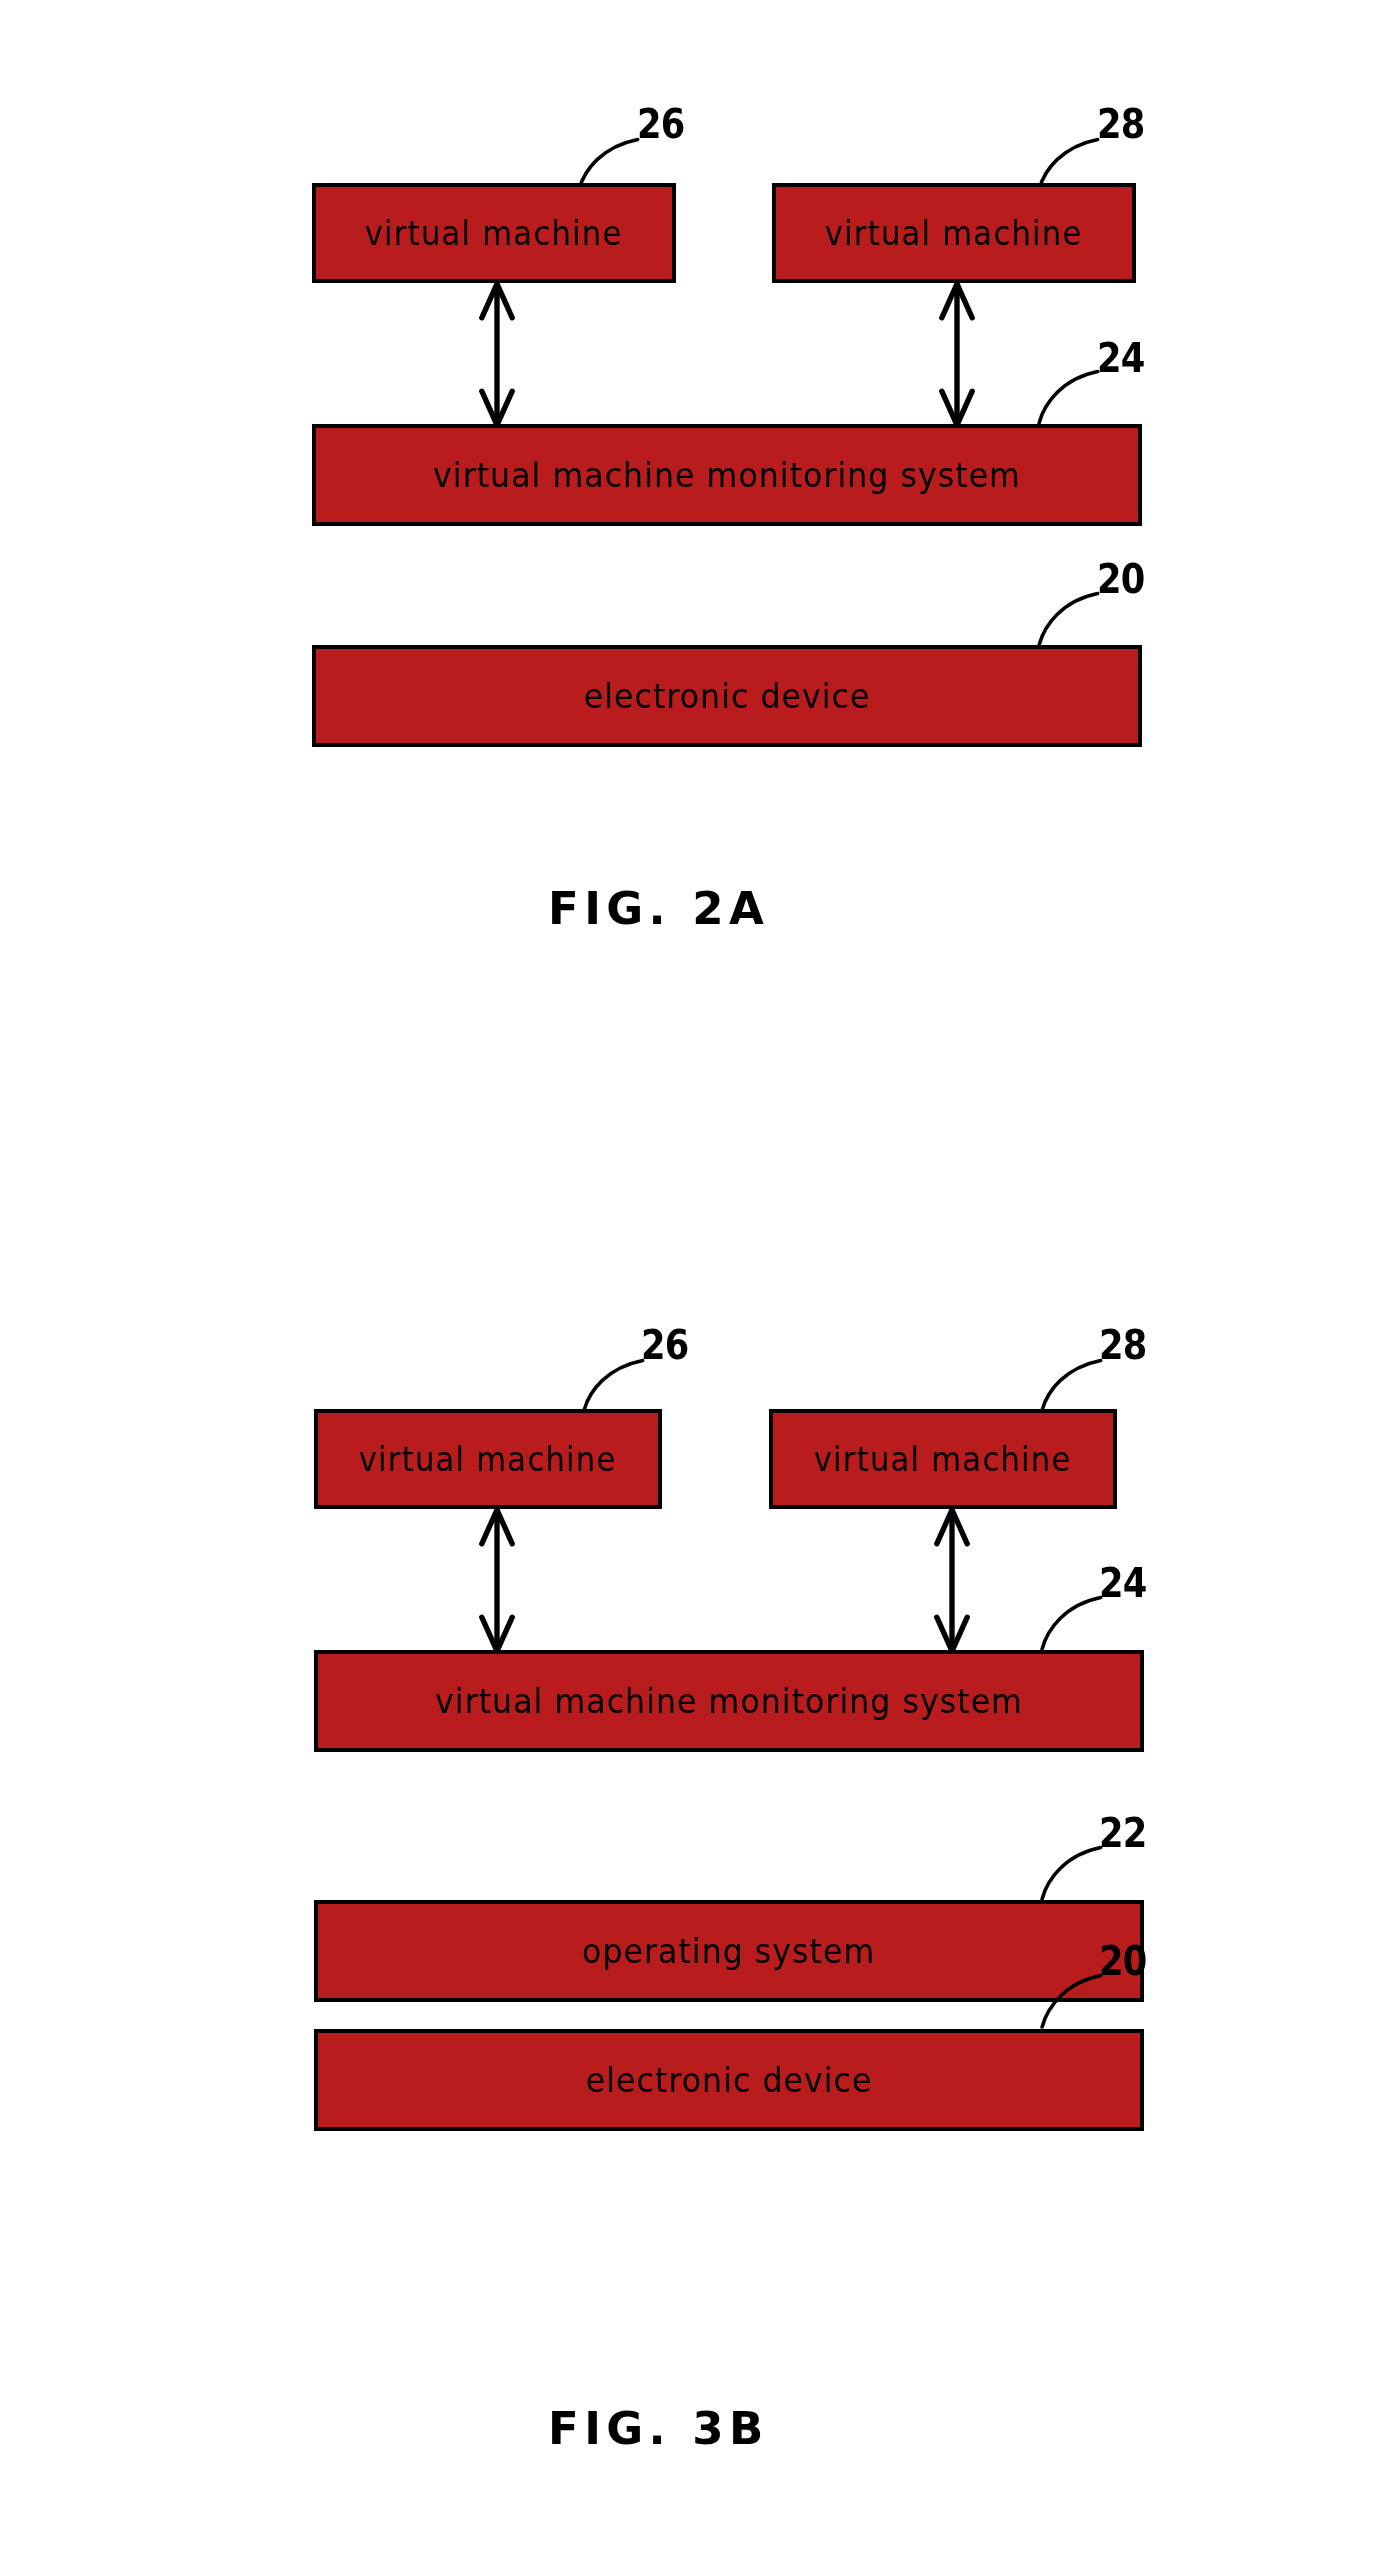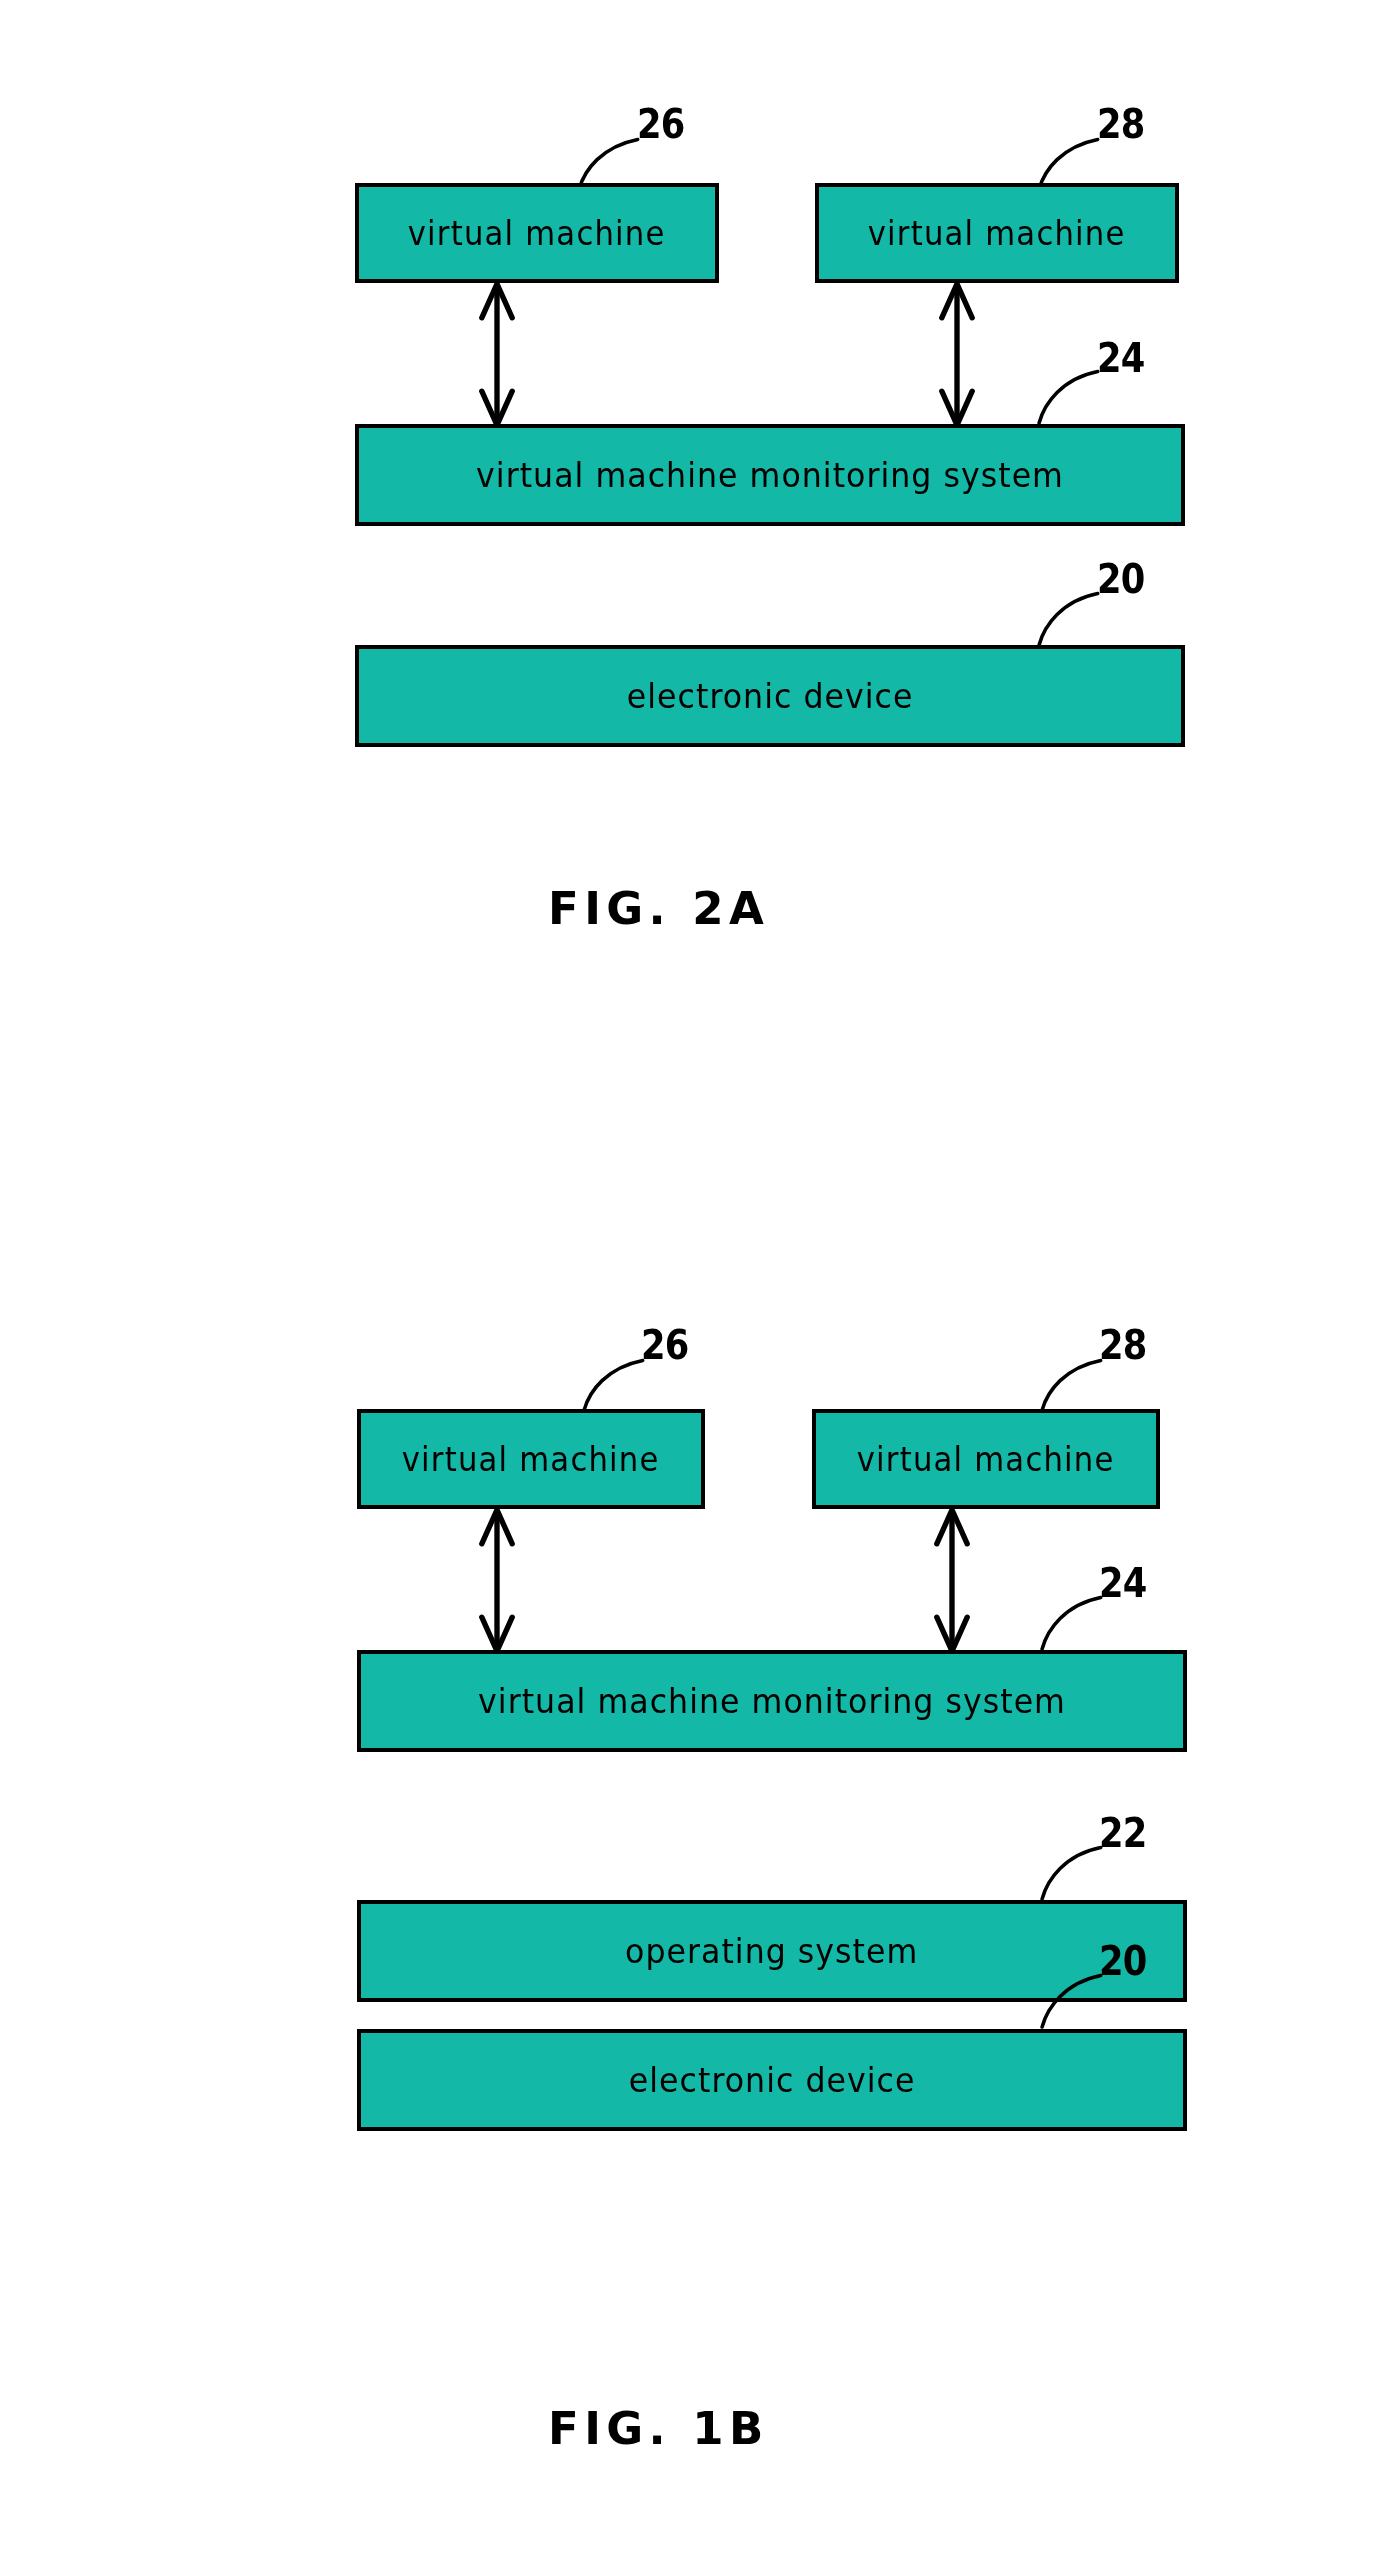--- a/index.html
+++ b/index.html
@@ -20,25 +20,24 @@
     left: 1px; top: 0;
     width: 1388px;
     height: 2576px;
     text-align: right;
   }
   
   .pbox {
     position: absolute;
     box-sizing: border-box;
     border: 4.5px solid #000000;
-    background: #14b8a6;
+    background: #b91c1c;
     display: flex;
     align-items: center;
     justify-content: center;
-    margin-left: 43px;
   }
   .pbox .blabel {
     font-family: "DejaVu Sans", sans-serif;
     font-size: 33px;
     letter-spacing: 1.3px;
     white-space: nowrap;
     transform: scaleX(0.93);
     color: #000000;
   }
   .pbox.wide .blabel {
@@ -186,17 +185,17 @@
 
     <svg class="leader" style="left:1034px; top:1970px; width:71px; height:59px;" viewBox="0 0 80 66">
       <path d="M 8 64 C 14 42, 34 14, 74 6" fill="none" stroke="#000" stroke-width="4" stroke-linecap="round"></path>
     </svg>
     <div class="refnum" style="left:1098px; top:1941px;">20</div>
 
     <div class="pbox wide" style="left:313px; top:2029px; width:830px; height:102px;">
       <span class="blabel">electronic device</span>
     </div>
 
-    <div class="figcap" style="left:547px; top:2402px;">FIG. 1B</div>
+    <div class="figcap" style="left:547px; top:2402px;">FIG. 3B</div>
   </div>
 
 </div>
 
 
 </body></html>

